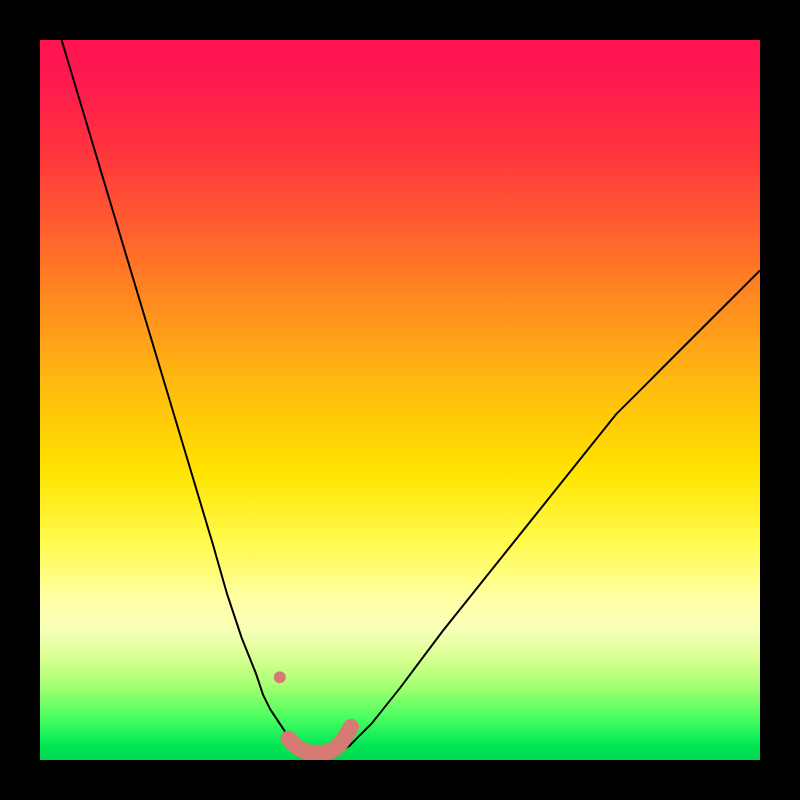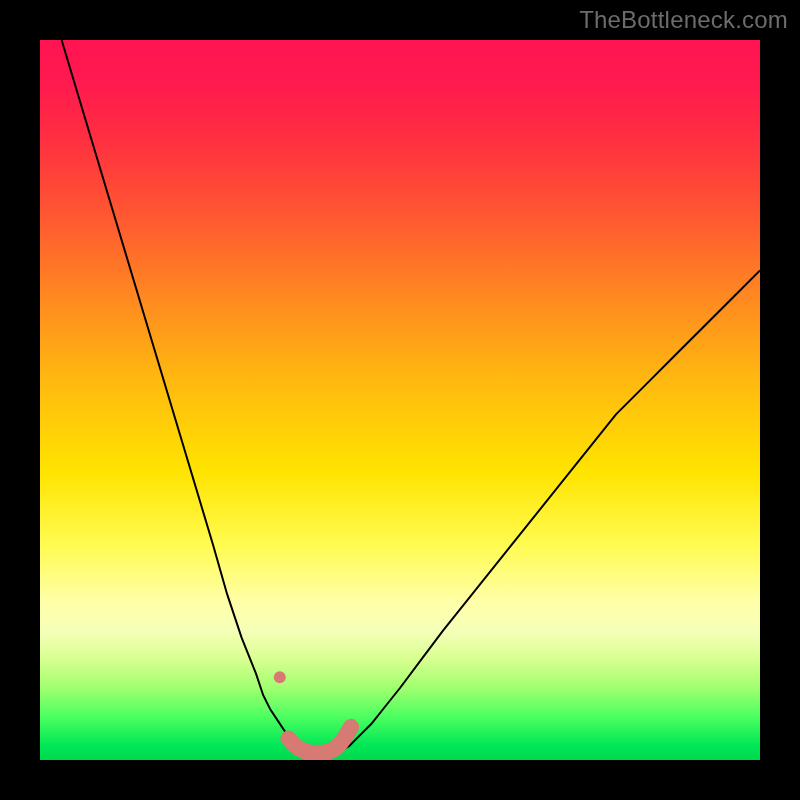--- a/index.html
+++ b/index.html
@@ -61,21 +61,20 @@
     font-weight: 500;
     letter-spacing: 0.2px;
     user-select: none;
   }
 </style>
 </head>
 <body>
 
 <div class="frame">
 
-  <div class="watermark">TheBottleneck.com</div>
 
   <div class="plot-area">
     <svg class="chart-svg" viewBox="0 0 720 720" preserveAspectRatio="none">
       <g>
         <path fill="none" stroke="#000" stroke-width="2" d="M21.60 0.00 L43.20 72.00 L64.80 144.00 L86.40 216.00 L108.00 288.00 L129.60 360.00 L151.20 432.00 L172.80 504.00 L187.20 554.40 L201.60 597.60 L216.00 633.60 L223.20 655.20 L230.40 669.60 L237.60 680.40 L244.80 691.20 L250.56 698.40 L255.60 703.44 L259.20 707.04 L262.80 709.92"></path>
         <path fill="none" stroke="#000" stroke-width="2" d="M302.40 709.92 L309.60 705.60 L316.80 698.40 L331.20 684.00 L345.60 666.00 L360.00 648.00 L381.60 619.20 L403.20 590.40 L432.00 554.40 L460.80 518.40 L489.60 482.40 L518.40 446.40 L547.20 410.40 L576.00 374.40 L604.80 345.60 L633.60 316.80 L662.40 288.00 L691.20 259.20 L720.00 230.40"></path>
         <path fill="none" stroke="#d77a74" stroke-width="16" stroke-linecap="round" stroke-linejoin="round" d="M248.40 698.40 L253.44 704.16 L259.20 708.48 L264.96 711.36 L270.72 712.80 L277.20 712.80 L282.96 712.80 L289.44 711.36 L295.20 708.48 L300.96 702.72 L306.00 695.52 L311.04 686.88"></path>
         <circle r="6" fill="#d77a74" cx="239.76" cy="637.20"></circle>
       </g>
     </svg>

